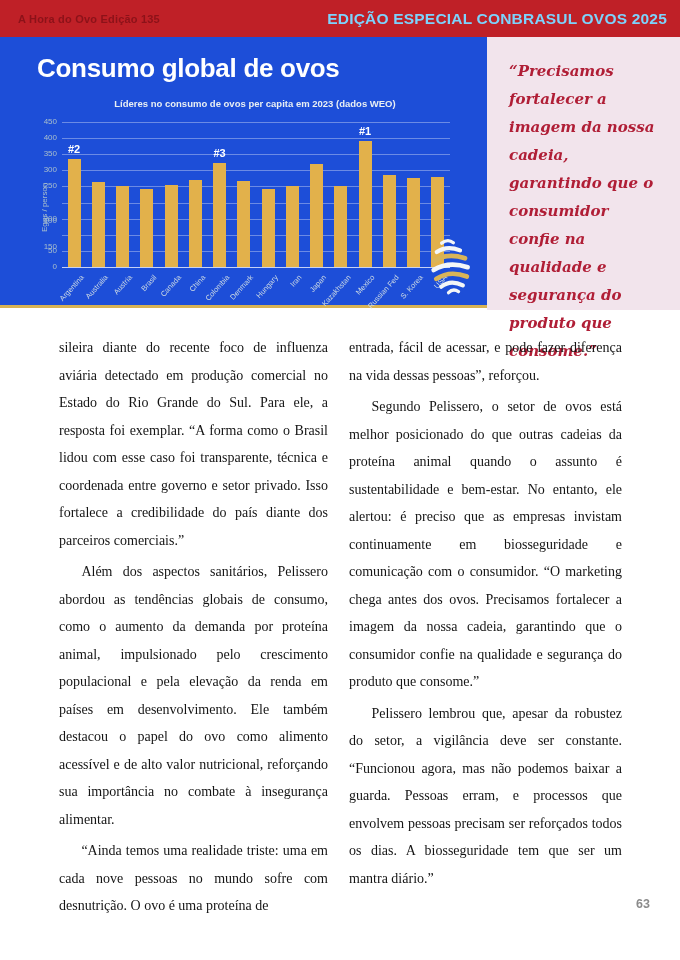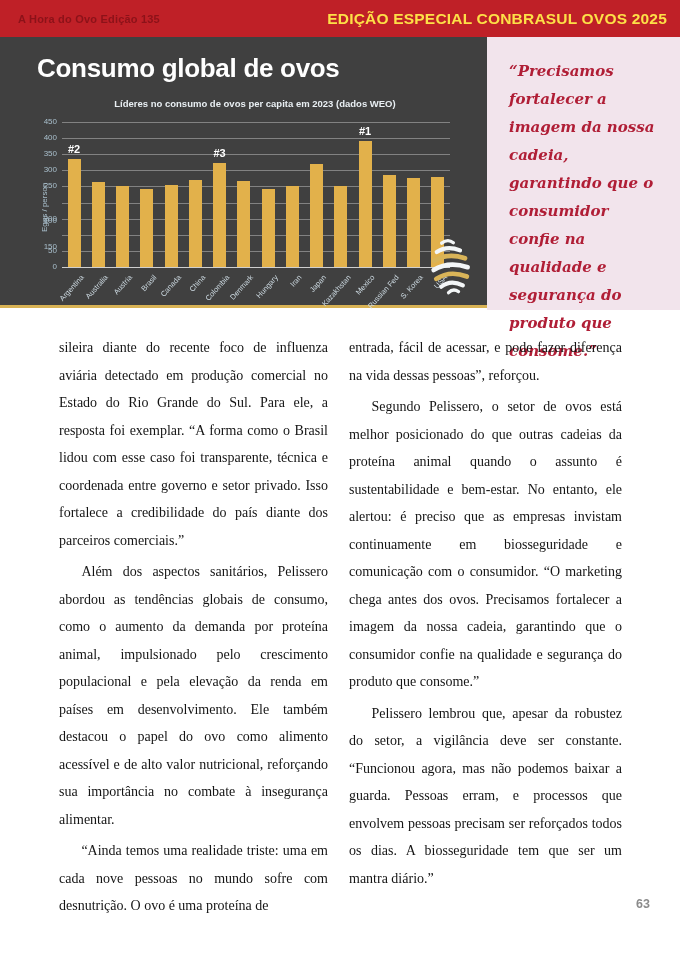--- a/index.html
+++ b/index.html
@@ -12,27 +12,27 @@
   
   .topbar{
     position:absolute;left:0;top:0;width:680px;height:37px;
     background:#bf2027;display:flex;align-items:center;justify-content:space-between;
     box-sizing:border-box;padding:0 13px 0 18px;
   }
   .topbar-left{
     color:#8c1219;font-weight:bold;font-size:11px;letter-spacing:.2px;
   }
   .topbar-right{
-    color:#fde047;font-weight:bold;font-size:15.5px;letter-spacing:.2px;
+    color:#7dd3fc;font-weight:bold;font-size:15.5px;letter-spacing:.2px;
   }
 
   
   .infographic{
     position:absolute;left:0;top:37px;width:487px;height:268px;
-    background:#404040;border-bottom:3px solid #d8b254;
+    background:#1d4ed8;border-bottom:3px solid #d8b254;
   }
   .info-title{
     position:absolute;left:37px;top:16px;margin:0;
     color:#ffffff;font-size:26px;font-weight:bold;letter-spacing:-.3px;
   }
   .chart-title{
     position:absolute;left:60px;top:61px;width:390px;text-align:center;
     color:#e9eff3;font-size:9.5px;font-weight:bold;
   }
   .plot{

